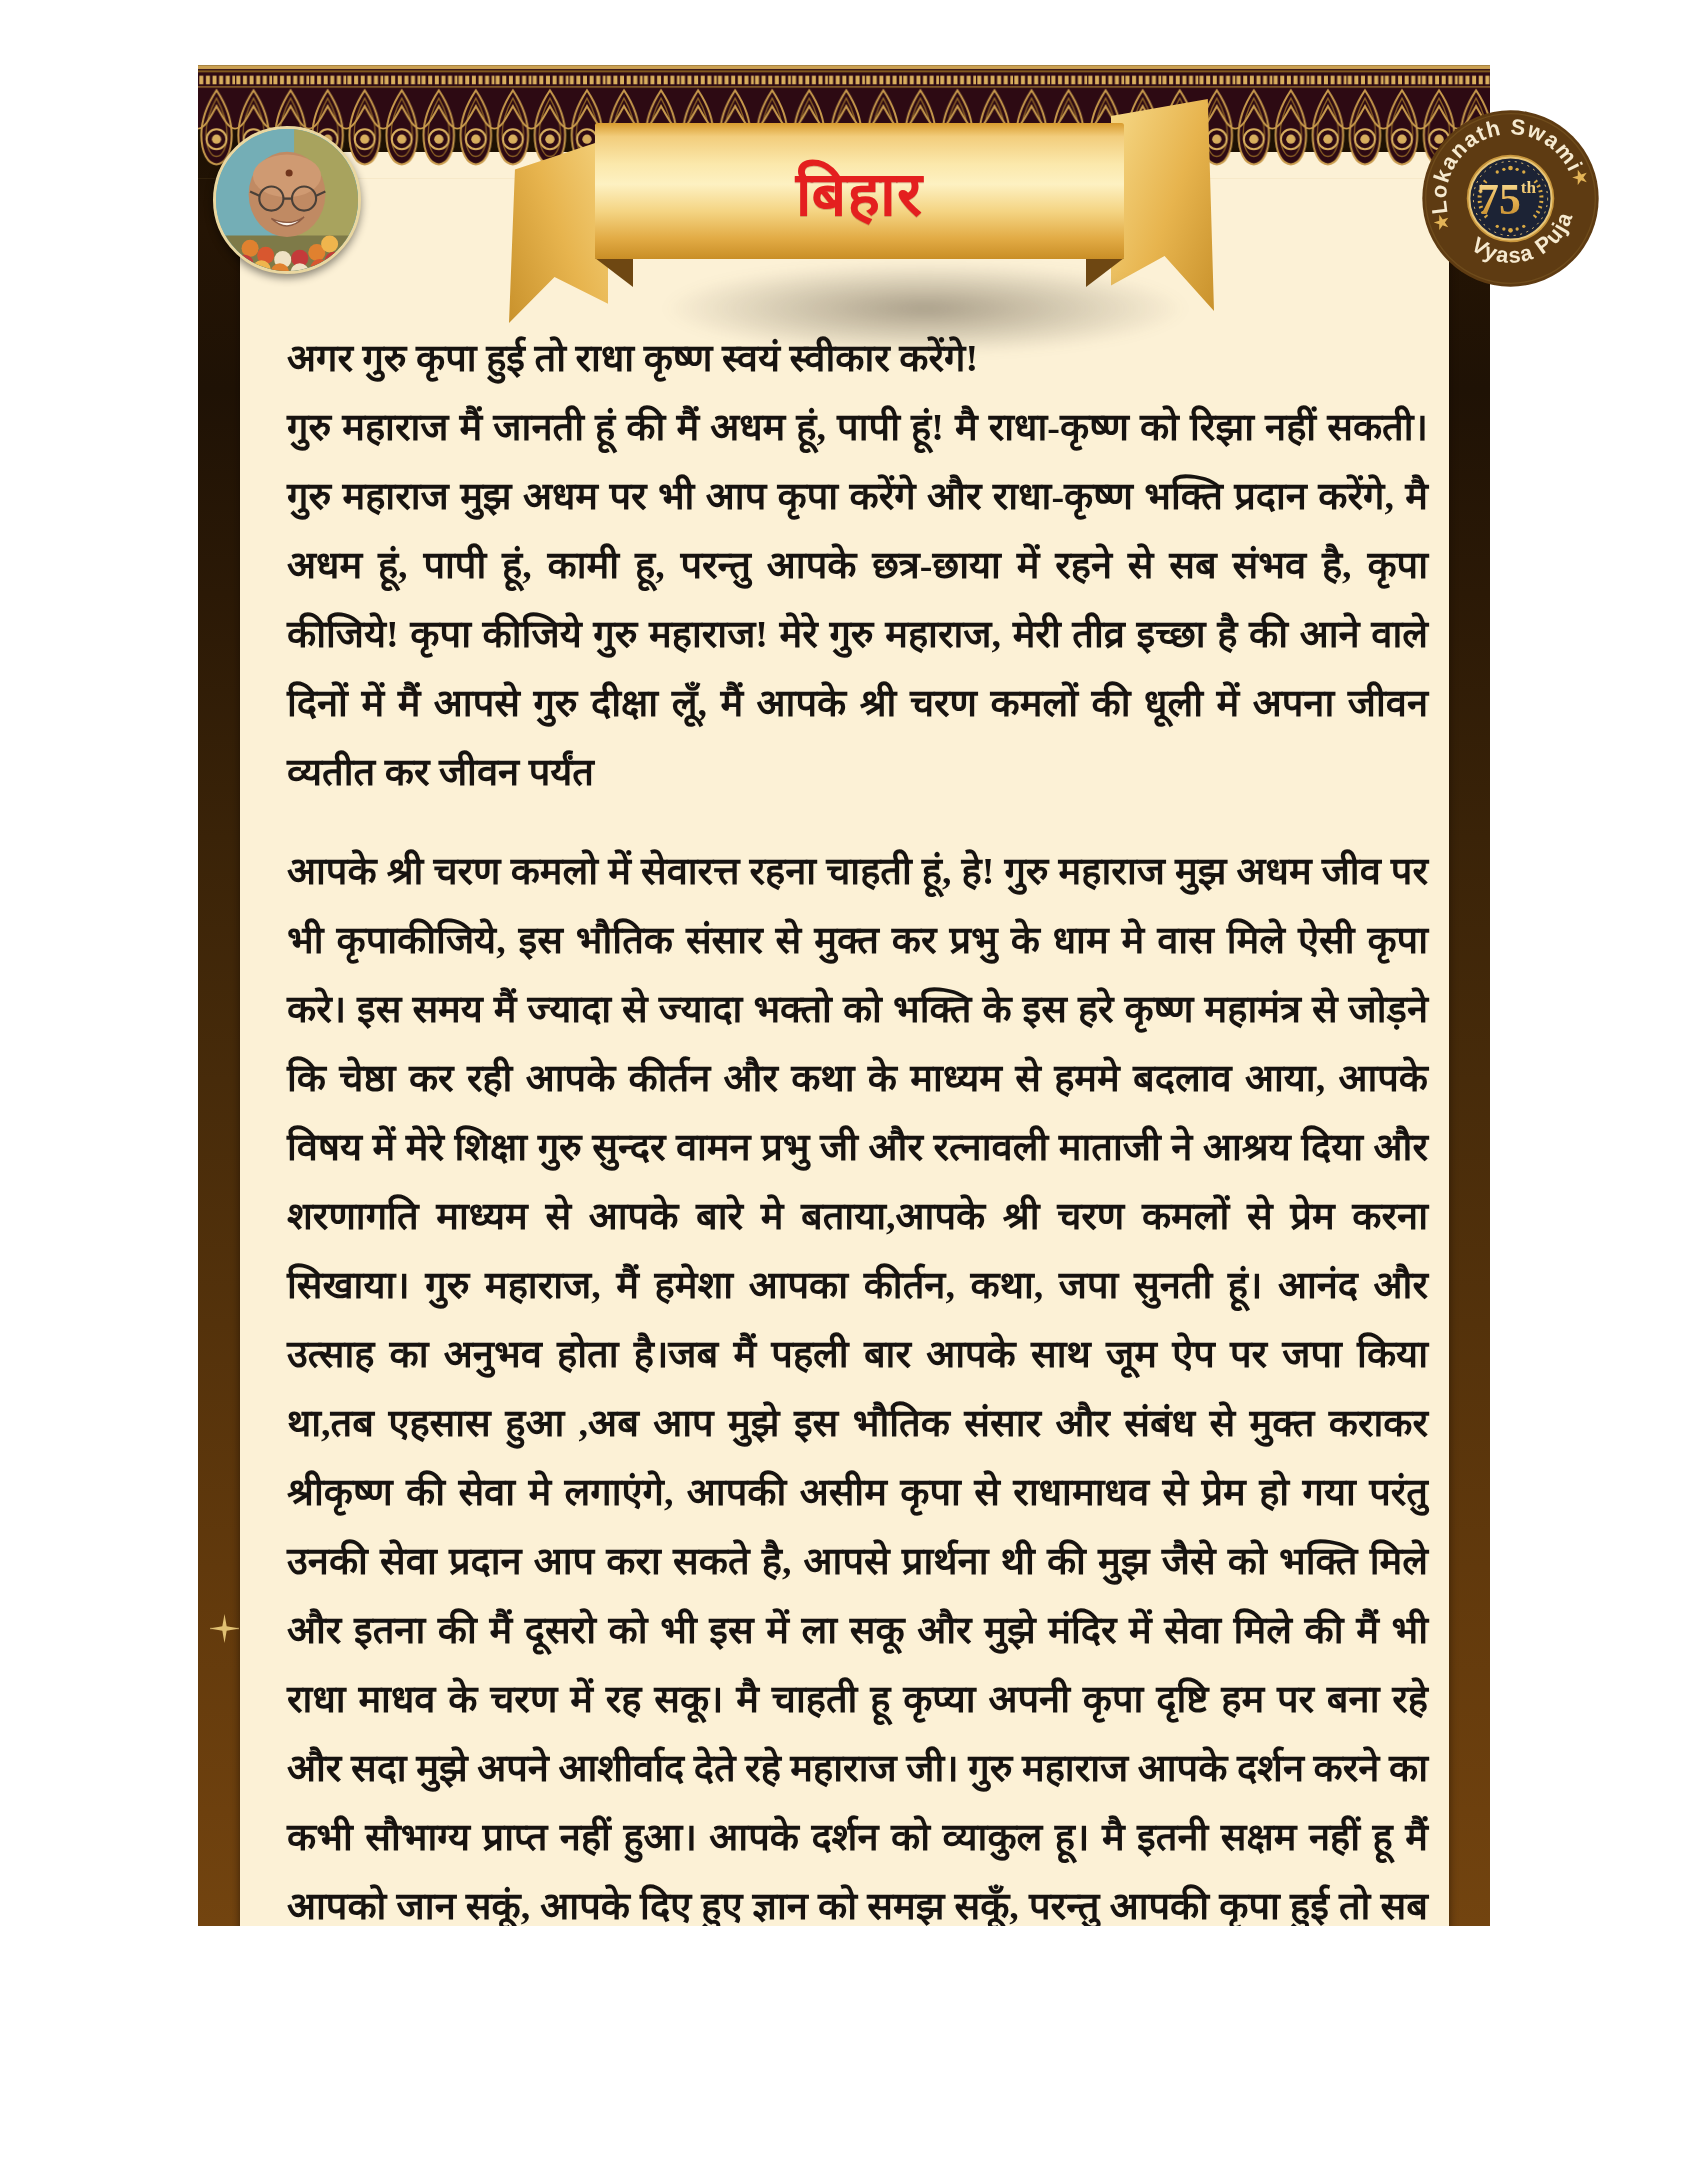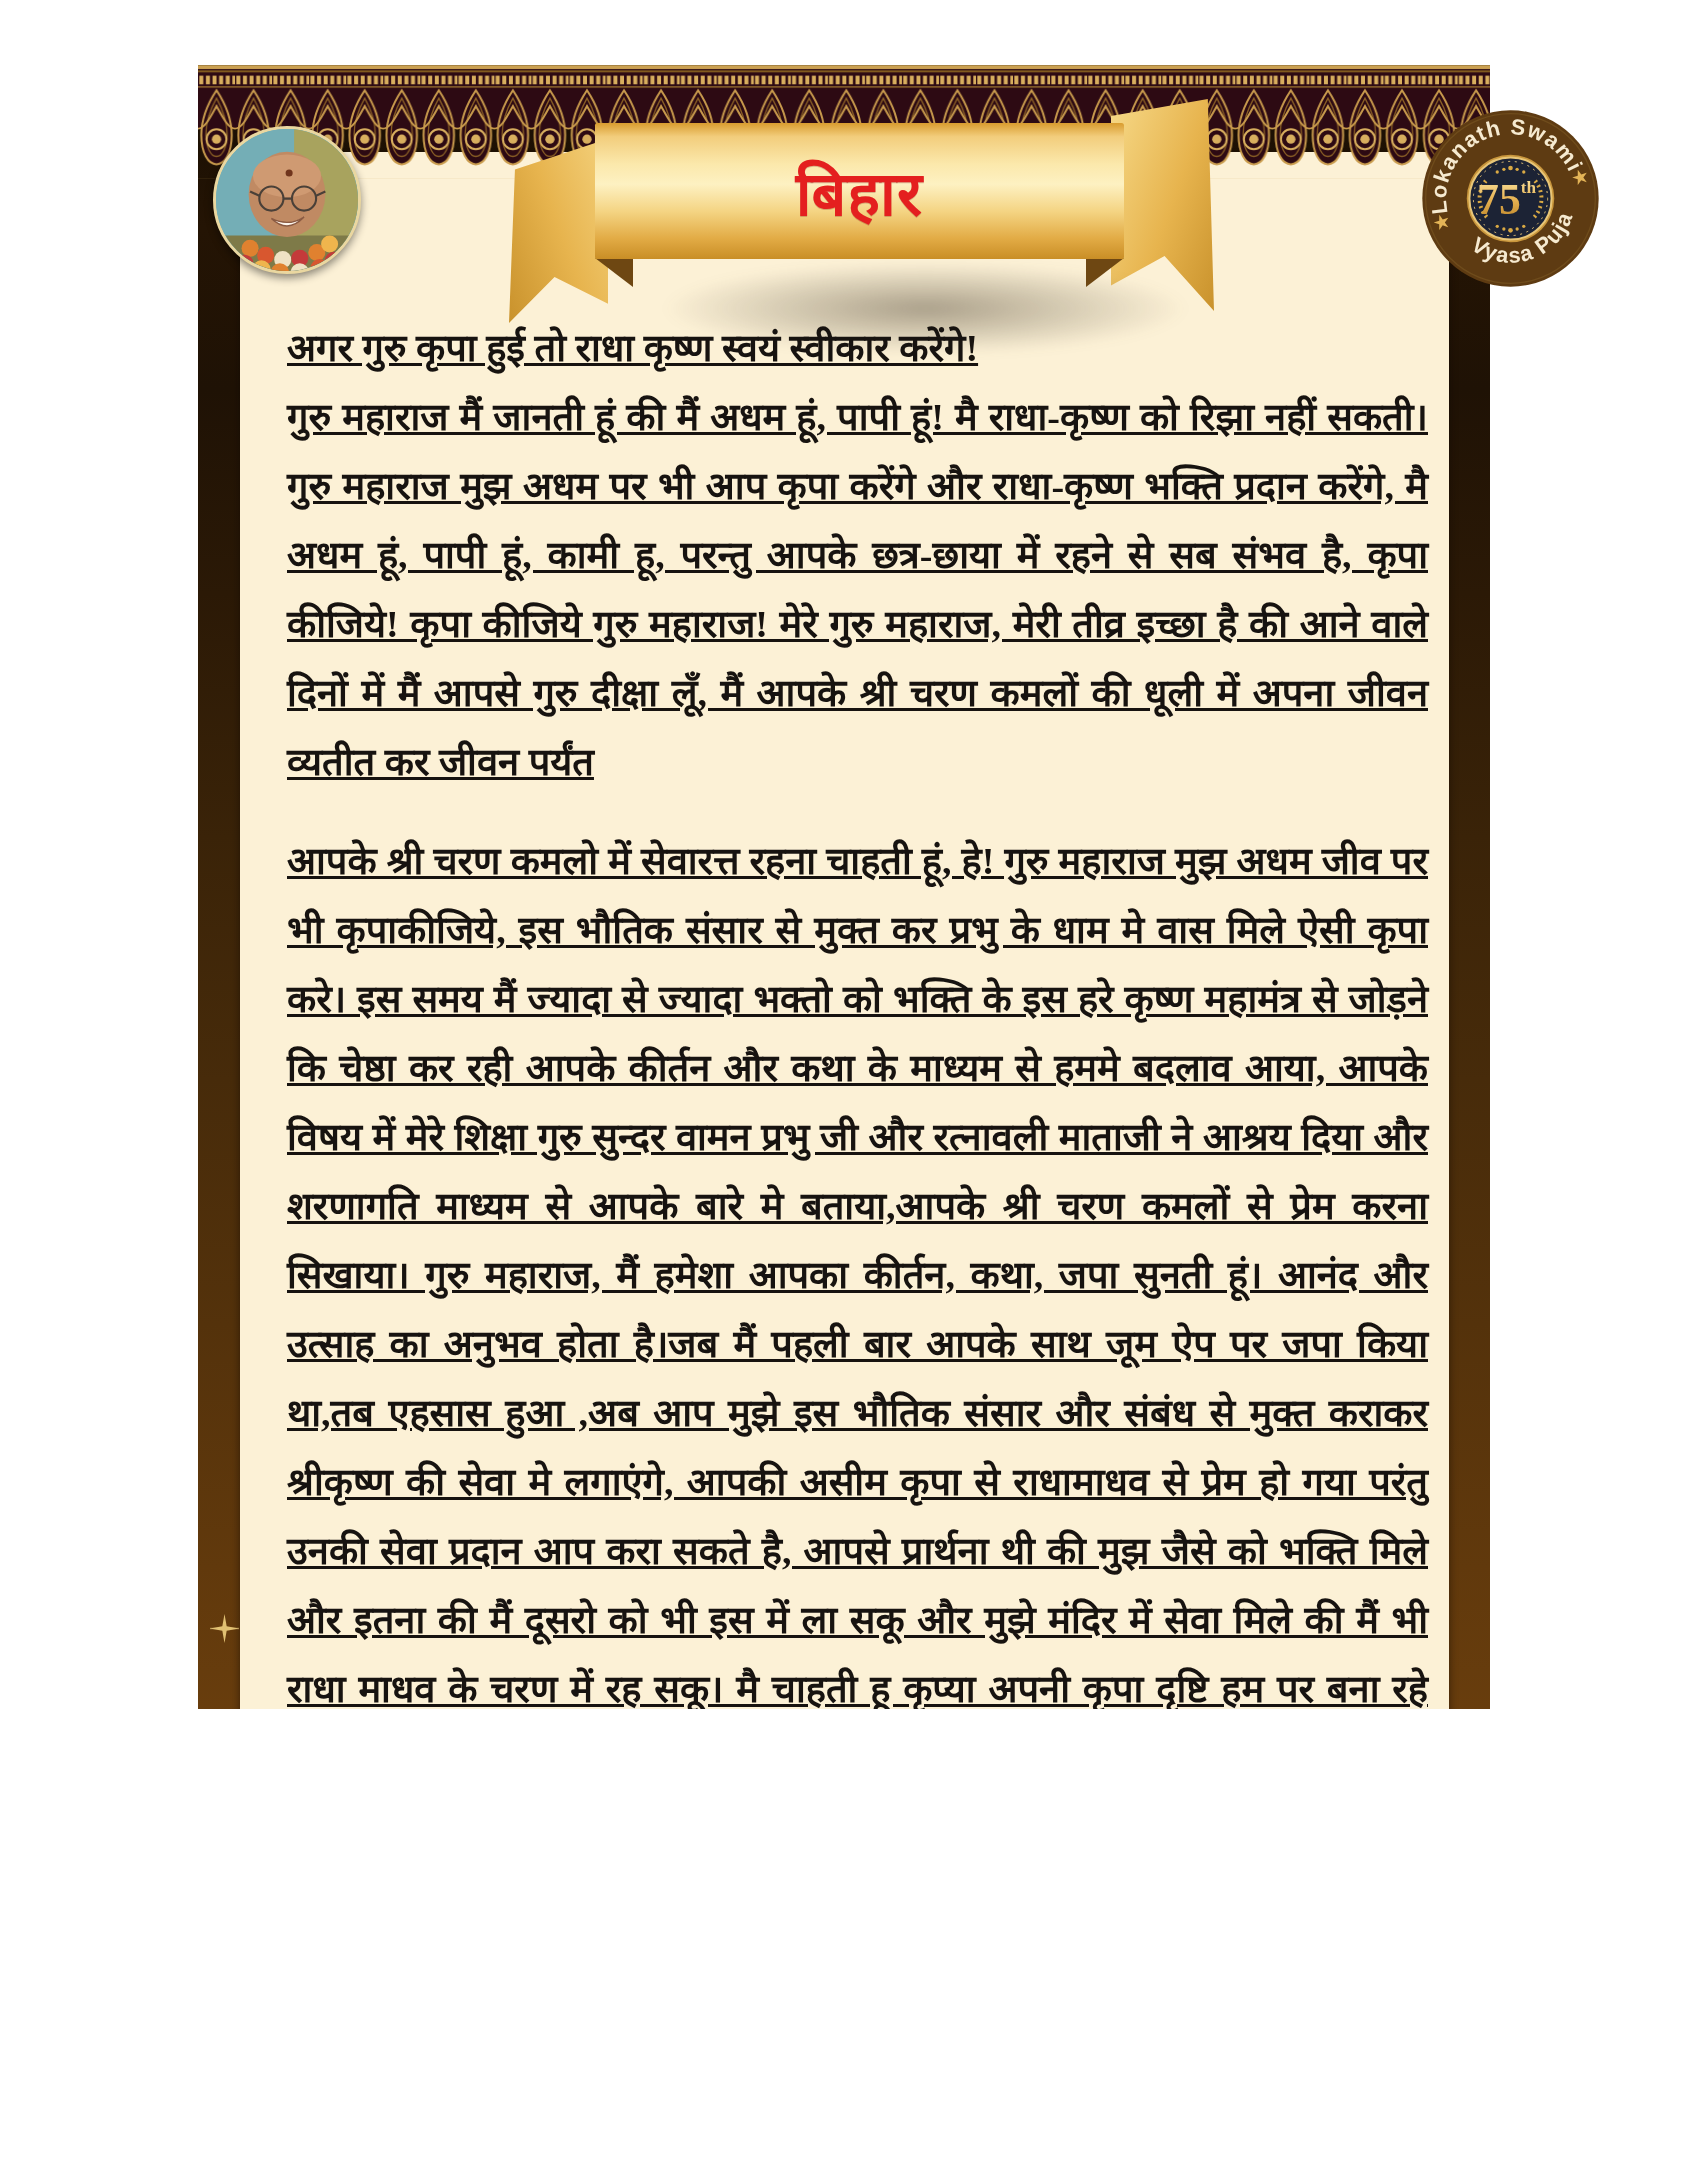--- a/index.html
+++ b/index.html
@@ -1,17 +1,17 @@
 <!DOCTYPE html>
 <html lang="hi" style="font-size:10.6px"><head>
 <meta charset="utf-8">
 <style>
   html,body { margin:0; padding:0; background:#ffffff; }
   .page {
-    position:relative; width:1687px; height:1709px; background:#ffffff;
+    position:relative; width:1687px; height:1926px; background:#ffffff;
     overflow:hidden; font-family:"Liberation Serif","DejaVu Serif",serif;
   }
   .frame {
     position:absolute; left:198px; top:65px; width:1292px; height:2030px;
     background:linear-gradient(180deg,#170d03 0%,#241404 8%,#1f1205 16%,#2b1906 26%,
       #3a2308 38%,#472b0a 50%,#54320b 62%,#61390c 74%,#6d400e 86%,#7a4a12 100%);
   }
   .border-top { position:absolute; top:0; left:0; width:100%; height:114px; display:block; }
   .border-bottom { position:absolute; bottom:0; left:0; width:100%; height:48px; display:block; }
   .parchment {
@@ -59,21 +59,21 @@
   .ribbon-title {
     font-size:61px; font-weight:bold; color:#e41f1f; letter-spacing:1.3px;
     text-shadow:0 1.3px 0 rgba(120,20,20,.25);
   }
 
   .badge { position:absolute; left:1223px; top:44px; width:179px; height:179px; }
   .badge svg { display:block; width:100%; height:100%; }
 
   .sparkle { position:absolute; left:12px; top:1549px; width:29px; height:29px; opacity:.95; }
 
-  .content { position:absolute; left:89px; top:249px; width:1141px; color:#171310;text-decoration:underline; }
+  .content { position:absolute; left:89px; top:259px; width:1141px; color:#171310; }
   .content p { margin:0; font-size:38px; font-weight:600; line-height:69px; }
   .heading { text-align:left; }
   .para { text-align:justify; }
   .para-2 { margin-top:30px !important; }
 
   .page-circle {
     position:absolute; left:681px; top:1913px; width:57px; height:57px;
     border-radius:50%; background:#fdeecd;
     box-shadow:0 0 18.5px 5.3px rgba(252,232,185,.6);
   }

